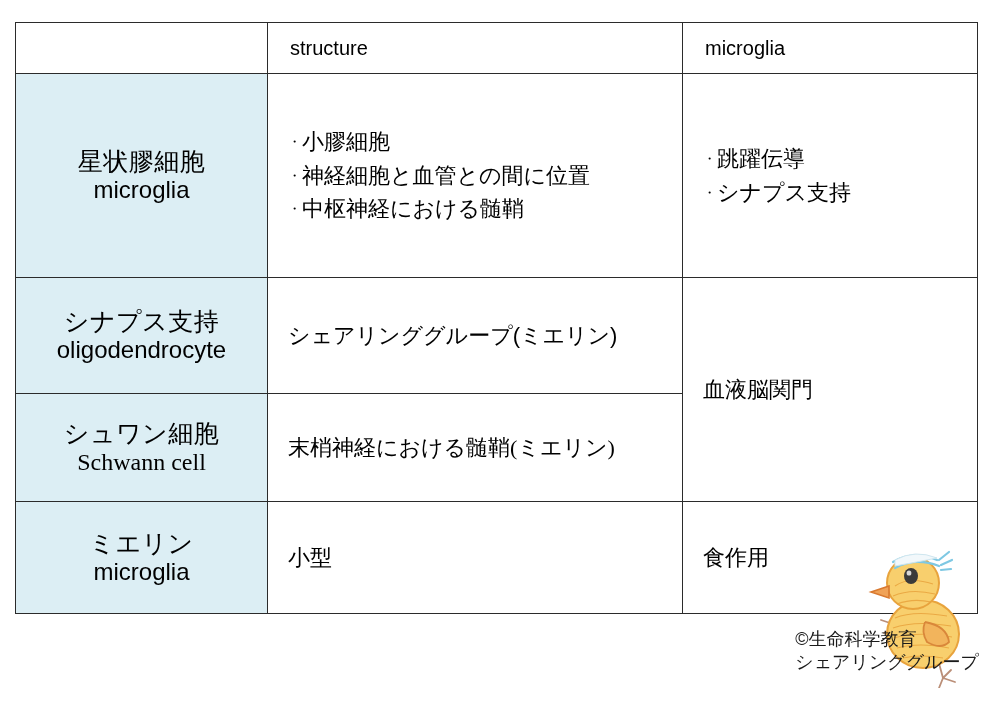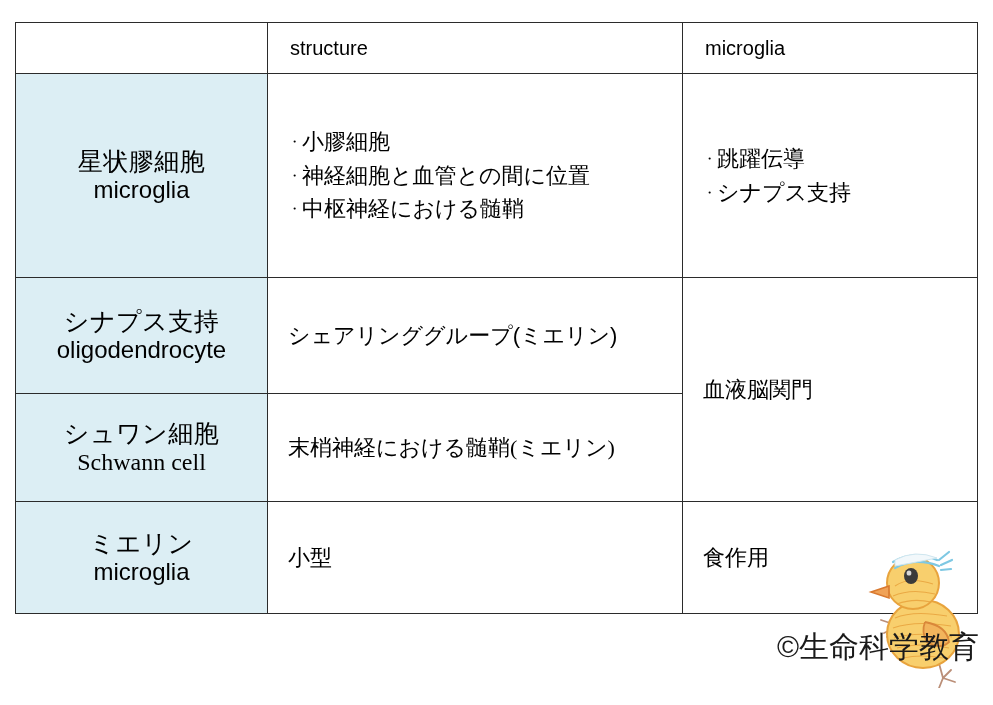--- a/index.html
+++ b/index.html
@@ -93,21 +93,21 @@
   .row-h2 { height: 116px; }
   .row-h3 { height: 108px; font-family: Liberation Serif, serif; }
   .row-h4 { height: 112px; }
 
   
   #credit {
     position: absolute;
     right: 14px;
     top: 628px;
     text-align: left;
-    font-size: 30px;
+    font-size: 18px;
     line-height: 1.28;
     color: #1a1a1a;
     white-space: nowrap;
   }
   #credit span { display: block; }
 
   
   #chick {
     position: absolute;
     left: 851px;
@@ -214,13 +214,14 @@
   <g stroke="#7ec8e3" stroke-width="2.2" fill="none" stroke-linecap="round">
     <path d="M42 24 Q62 12 86 22"></path>
     <path d="M44 30 Q64 19 88 28"></path>
     <path d="M88 22 L98 14 M90 27 L101 22 M90 32 L100 31"></path>
   </g>
   <path d="M44 22 Q64 11 86 20 Q66 24 44 28 Z" fill="#f2f8fb" stroke="#cfe6ef" stroke-width="1"></path>
 </svg>
 
 <div id="credit">
   <span>©生命科学教育</span>
+  <span>シェアリンググループ</span>
 </div>
 
 </body></html>

